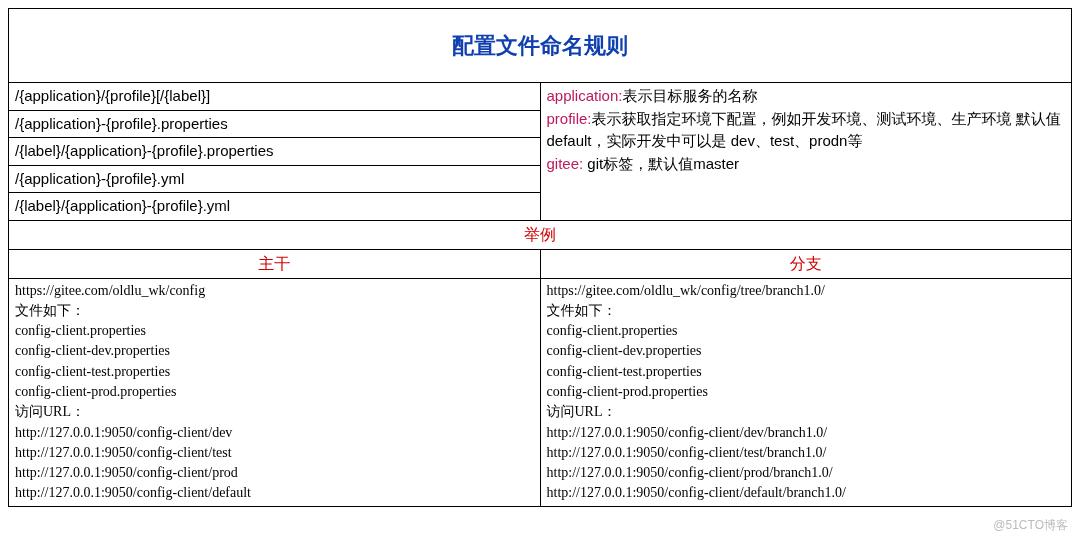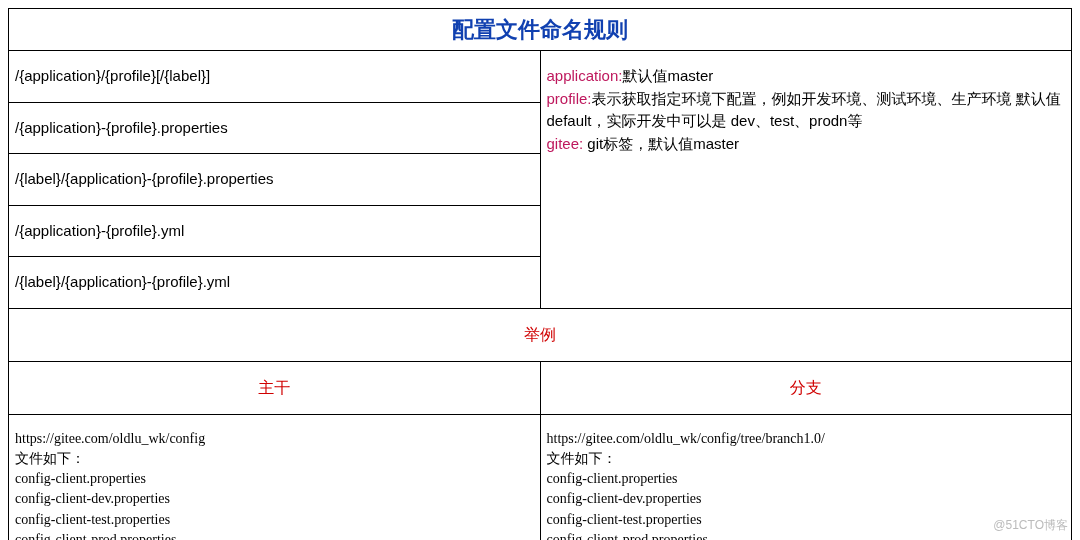--- a/index.html
+++ b/index.html
@@ -11,31 +11,31 @@
     background: #fff;
     width: 1080px;
   }
   table {
     border-collapse: collapse;
     width: 100%;
     table-layout: fixed;
   }
   td, th {
     border: 1px solid #000;
-    padding: 14px 6px;
+    padding: 2px 6px;
     vertical-align: top;
     text-align: left;
     line-height: 1.5;
   }
   .title {
     text-align: center;
     color: #1040b0;
     font-weight: bold;
     font-size: 22px;
-    padding: 4px;
+    padding: 20px;
   }
   .sub-red {
     text-align: center;
     color: #d00000;
     font-weight: normal;
     font-size: 16px;
     font-family: Liberation Serif, serif;
   }
   .mono {
     font-family: Liberation Serif, serif;
@@ -56,21 +56,21 @@
 <body>
 
 <table>
   <tbody>
       <tr>
     <td class="title" colspan="2">配置文件命名规则</td>
   </tr>
   <tr>
     <td>/{application}/{profile}[/{label}]</td>
     <td rowspan="5">
-      <span class="desc-term">application:</span><span>默认值master</span><br>
+      <span class="desc-term">application:</span><span>表示目标服务的名称</span><br>
       <span class="desc-term">profile:</span><span>表示获取指定环境下配置，例如开发环境、测试环境、生产环境 默认值default，实际开发中可以是 dev、test、prodn等</span><br>
       <span class="desc-term">gitee:</span><span> git标签，默认值master</span>
     </td>
   </tr>
   <tr>
         <td>/{application}-{profile}.properties</td>
       </tr>
   <tr>
         <td>/{label}/{application}-{profile}.properties</td>
       </tr>

